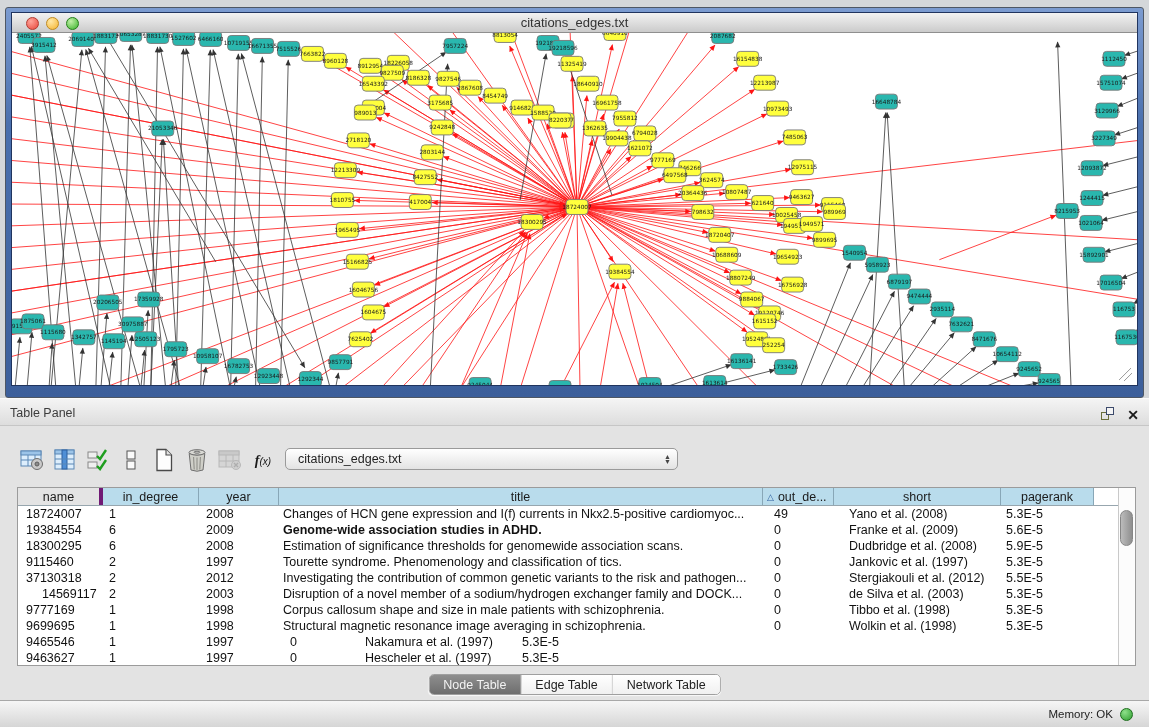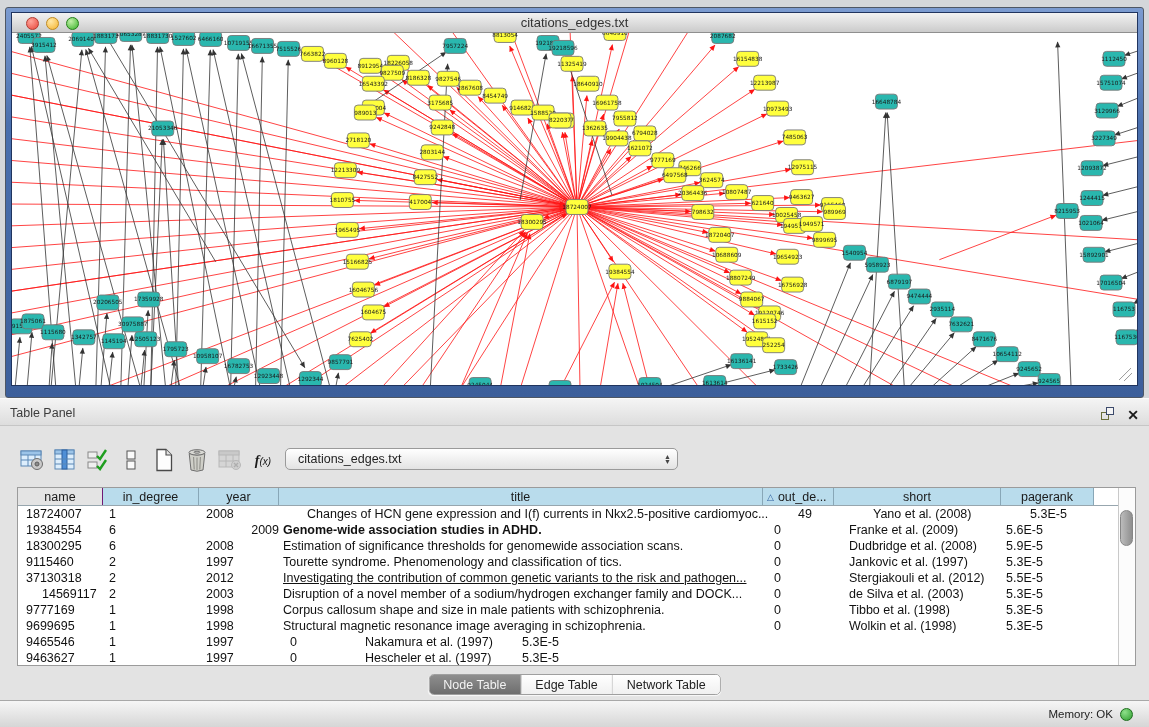--- a/index.html
+++ b/index.html
@@ -32,21 +32,21 @@
   background:linear-gradient(#ffffff,#e3e3e3); border:1px solid #9a9a9a; border-radius:5px;
   display:flex; align-items:center; padding:0 6px 0 12px; font-size:12.5px; color:#222; }
 #combo .val { flex:1; }
 #combo .steppers { display:flex; flex-direction:column; line-height:5px; font-size:7px; color:#444; align-items:center; }
 
 
 #tbl { position:absolute; left:17px; top:89px; width:1119px; height:179px; background:#fff; border:1px solid #9b9b9b; }
 #tbl-head { display:flex; height:18px; border-bottom:1px solid #97a6ae; }
 .th { background:#b9dcec; border-right:1px solid #88a7b7; font-size:12.5px; color:#1b1b1b;
   display:flex; align-items:center; justify-content:center; overflow:hidden; white-space:nowrap; }
-.th.gray { background:#e4e4e4; border-right:1px solid #701a75; }
+.th.gray { background:#e4e4e4; border-right:4px solid #701a75; }
 .th.sorted { justify-content:flex-start; padding-left:4px; }
 .sort-tri { color:#2c5d9e; font-size:9px; margin-right:4px; }
 #tbl-body { position:absolute; left:0; top:18px; right:0; bottom:0; overflow:hidden; }
 .tr { display:flex; height:16px; }
 .td { font-size:12.5px; color:#111; white-space:nowrap; overflow:hidden; line-height:16px; }
 #scrollbar { position:absolute; right:0; top:0; bottom:0; width:17px; background:#fcfcfc; border-left:1px solid #c9c9c9; }
 #thumb { position:absolute; left:1px; top:22px; width:13px; height:36px; border-radius:7px;
   background:linear-gradient(90deg,#bcbcbc,#8f8f8f); border:1px solid #868686; }
 
 
@@ -930,29 +930,29 @@
         </div>
         <div class="th" style="width: 93px;">
           <span>pagerank</span>
         </div>
       </div>
     <div id="tbl-body">
         <div class="tr">
           <div class="td" style="width: 85px; padding-left: 8px;">18724007</div>
           <div class="td" style="width: 96px; padding-left: 6px;">1</div>
           <div class="td" style="width: 80px; padding-left: 7px;">2008</div>
-          <div class="td" style="width: 484px; padding-left: 4px; margin-left: 24px;">Changes of HCN gene expression and I(f) currents in Nkx2.5-positive cardiomyoc...</div>
+          <div class="td" style="width: 484px; padding-left: 4px;">Changes of HCN gene expression and I(f) currents in Nkx2.5-positive cardiomyoc...</div>
           <div class="td" style="width: 71px; padding-left: 11px;">49</div>
           <div class="td" style="width: 167px; padding-left: 15px;">Yano et al. (2008)</div>
           <div class="td" style="width: 93px; padding-left: 5px;">5.3E-5</div>
         </div>
         <div class="tr">
           <div class="td" style="width: 85px; padding-left: 8px;">19384554</div>
           <div class="td" style="width: 96px; padding-left: 6px;">6</div>
-          <div class="td" style="width: 80px; padding-left: 7px; text-align: right;">2009</div>
+          <div class="td" style="width: 80px; padding-left: 7px;">2009</div>
           <div class="td" style="width: 484px; padding-left: 4px; font-weight: bold;">Genome-wide association studies in ADHD.</div>
           <div class="td" style="width: 71px; padding-left: 11px;">0</div>
           <div class="td" style="width: 167px; padding-left: 15px;">Franke et al. (2009)</div>
           <div class="td" style="width: 93px; padding-left: 5px;">5.6E-5</div>
         </div>
         <div class="tr">
           <div class="td" style="width: 85px; padding-left: 8px;">18300295</div>
           <div class="td" style="width: 96px; padding-left: 6px;">6</div>
           <div class="td" style="width: 80px; padding-left: 7px;">2008</div>
           <div class="td" style="width: 484px; padding-left: 4px;">Estimation of significance thresholds for genomewide association scans.</div>
@@ -966,21 +966,21 @@
           <div class="td" style="width: 80px; padding-left: 7px;">1997</div>
           <div class="td" style="width: 484px; padding-left: 4px;">Tourette syndrome. Phenomenology and classification of tics.</div>
           <div class="td" style="width: 71px; padding-left: 11px;">0</div>
           <div class="td" style="width: 167px; padding-left: 15px;">Jankovic et al. (1997)</div>
           <div class="td" style="width: 93px; padding-left: 5px;">5.3E-5</div>
         </div>
         <div class="tr">
           <div class="td" style="width: 85px; padding-left: 8px;">37130318</div>
           <div class="td" style="width: 96px; padding-left: 6px;">2</div>
           <div class="td" style="width: 80px; padding-left: 7px;">2012</div>
-          <div class="td" style="width: 484px; padding-left: 4px; text-decoration: underline;">Investigating the contribution of common genetic variants to the risk and pathogen...</div>
+          <div class="td" style="width: 484px; padding-left: 4px;">Investigating the contribution of common genetic variants to the risk and pathogen...</div>
           <div class="td" style="width: 71px; padding-left: 11px;">0</div>
           <div class="td" style="width: 167px; padding-left: 15px;">Stergiakouli et al. (2012)</div>
           <div class="td" style="width: 93px; padding-left: 5px;">5.5E-5</div>
         </div>
         <div class="tr">
           <div class="td" style="width: 85px; padding-left: 24px;">14569117</div>
           <div class="td" style="width: 96px; padding-left: 6px;">2</div>
           <div class="td" style="width: 80px; padding-left: 7px;">2003</div>
           <div class="td" style="width: 484px; padding-left: 4px;">Disruption of a novel member of a sodium/hydrogen exchanger family and DOCK...</div>
           <div class="td" style="width: 71px; padding-left: 11px;">0</div>

